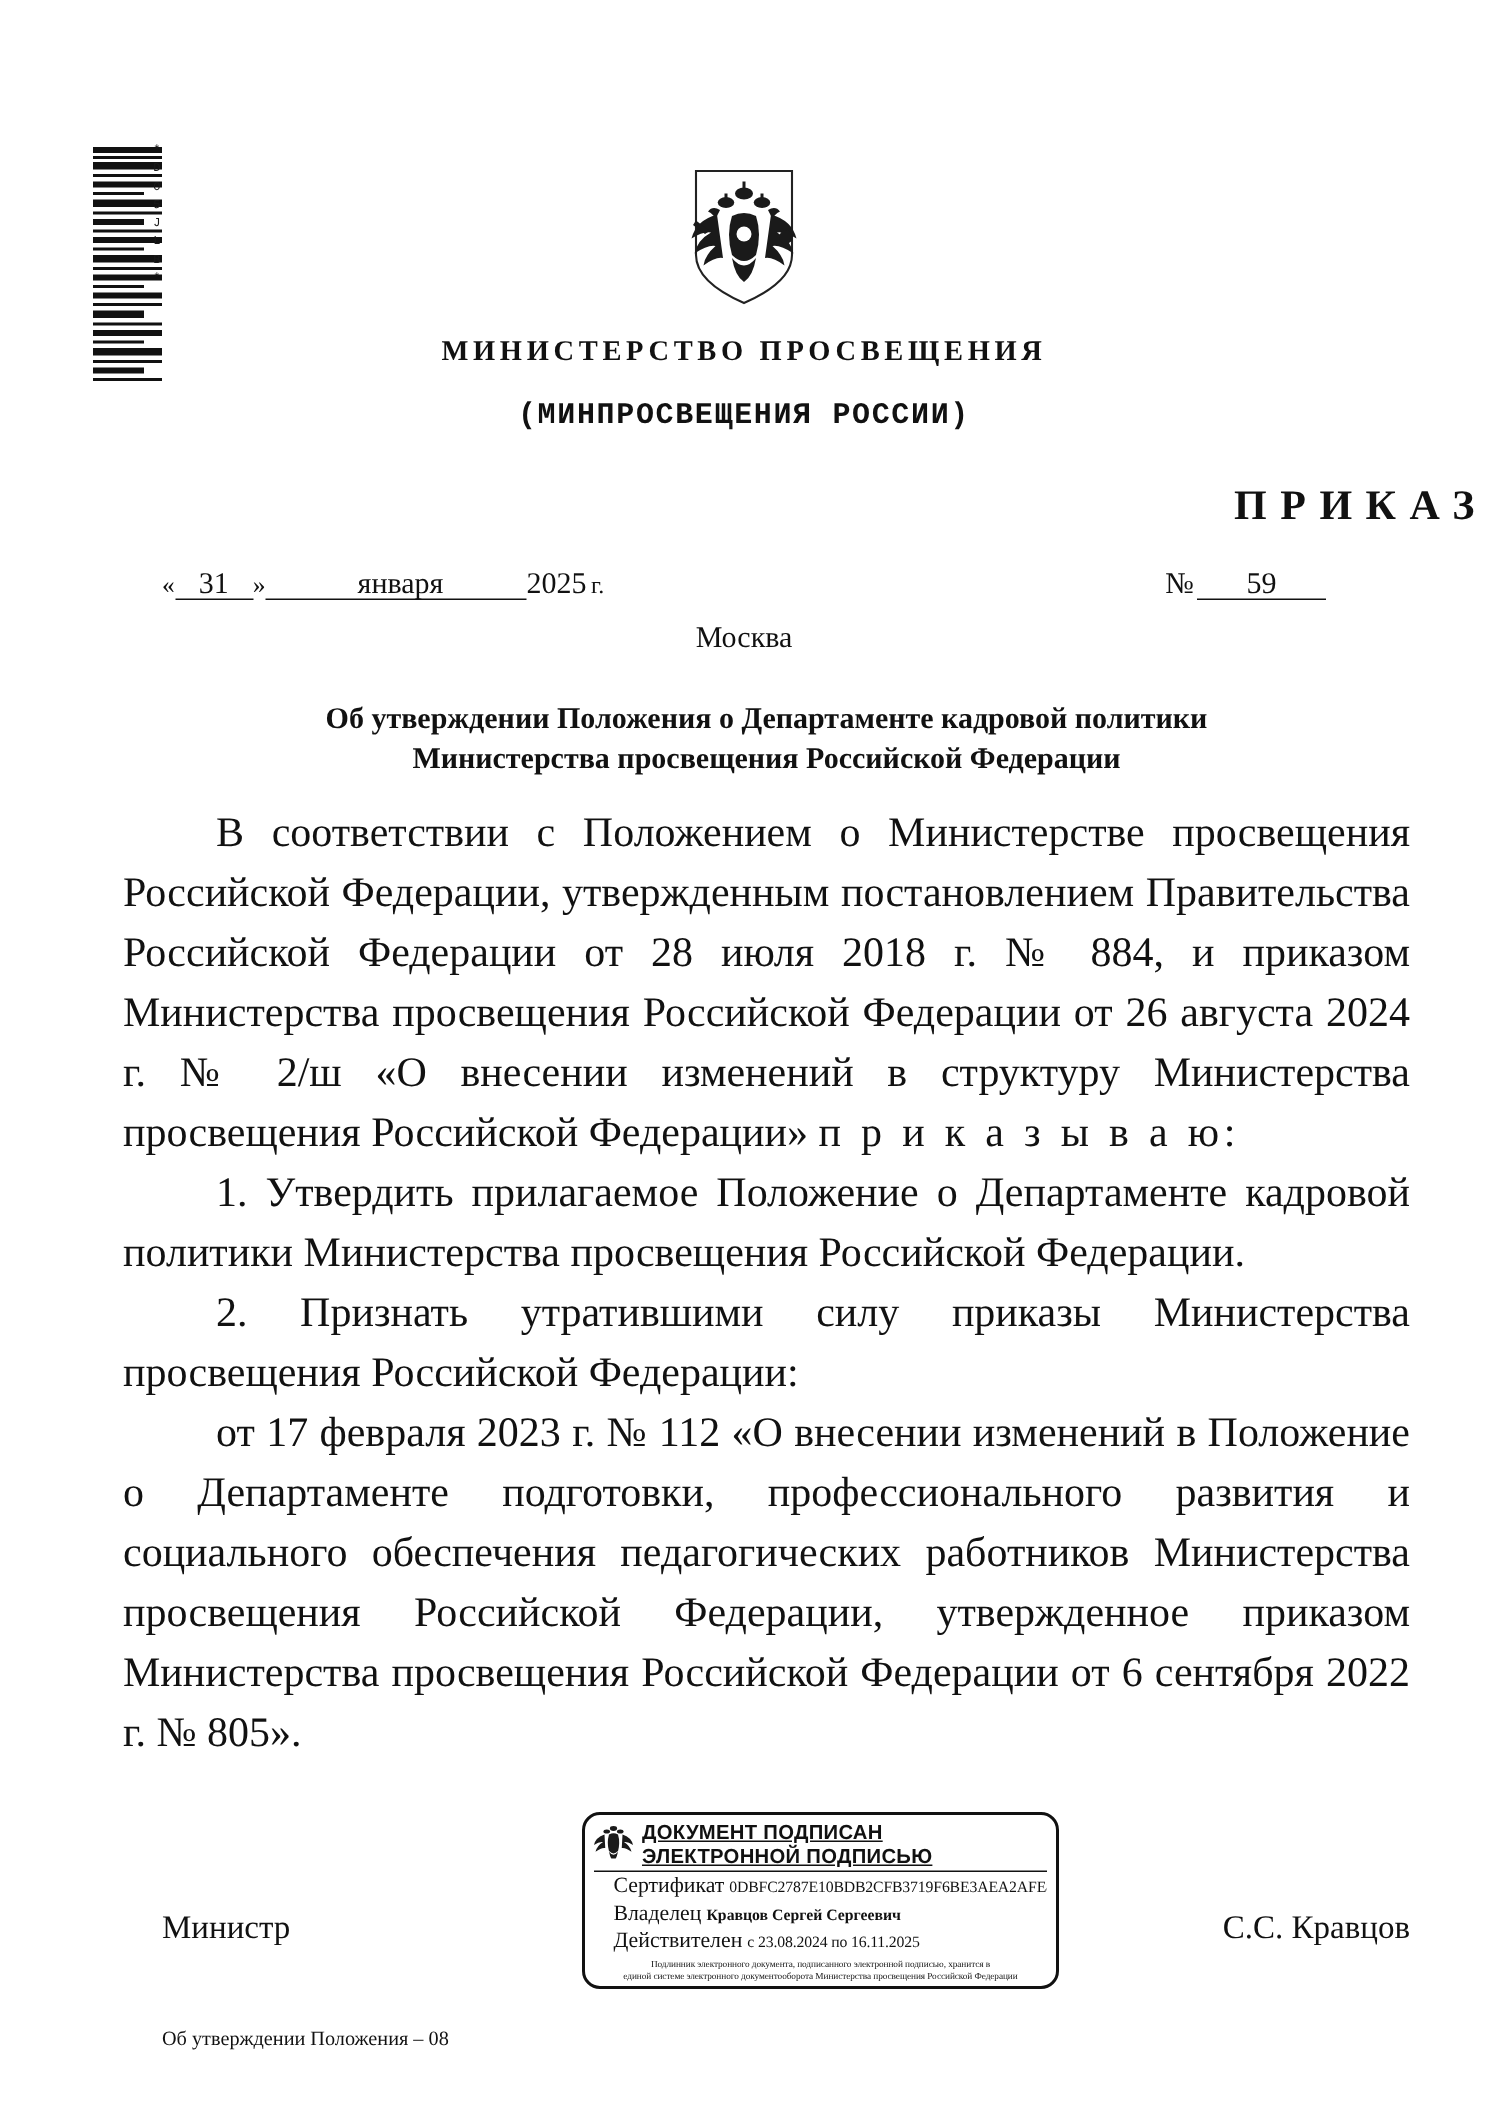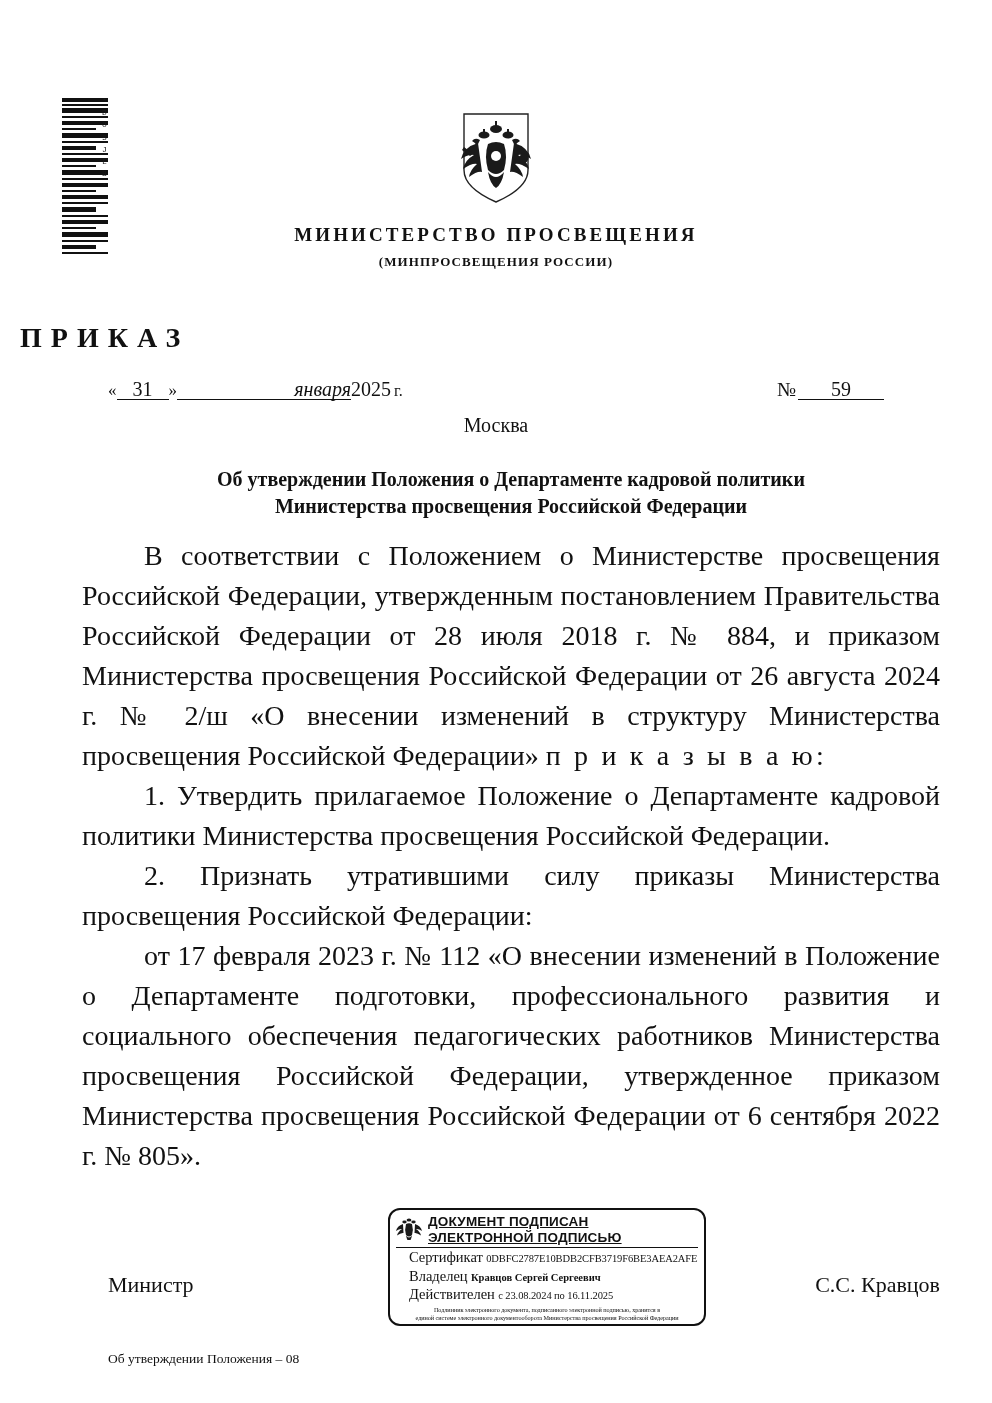--- a/index.html
+++ b/index.html
@@ -70,33 +70,34 @@
   }
   .ministry-line {
     font-weight: bold;
     font-size: 19px;
     letter-spacing: 3.1px;
     line-height: 25px;
     white-space: nowrap;
   }
   .ministry-short {
     font-weight: bold;
-    font-size: 13px;
+    font-size: 20px;
     letter-spacing: 1.1px;
-    margin-top: 7px;
-    white-space: nowrap;
+    margin-top: 19px;
+    white-space: nowrap;
+    font-family: Liberation Mono, monospace;
   }
 
   
   .doc-kind {
     position: absolute;
     left: 11px;
     right: 0;
     top: 322px;
-    text-align: left;
+    text-align: right;
     font-weight: bold;
     font-size: 28px;
     letter-spacing: 9px;
     text-indent: 9px;
   }
 
   
   .daterow {
     position: absolute;
     left: 108px;
@@ -114,21 +115,21 @@
     white-space: nowrap;
   }
   .q { font-size: 17px; }
   .blank {
     display: inline-block;
     border-bottom: 1.4px solid #111;
     text-align: center;
     line-height: 19px;
   }
   .blank-day  { width: 52px; }
-  .blank-month{ width: 168px; text-align: right; padding-left: 6px; font-style: italic; }
+  .blank-month{ width: 168px; text-align: center; padding-left: 6px; }
   .suffix-g { font-size: 16px; margin-left: 3px; }
   .date-right {
     position: absolute;
     right: 0;
     top: 0;
     display: flex;
     align-items: baseline;
     white-space: nowrap;
   }
   .no-sign { font-size: 20px; margin-right: 2px; }

